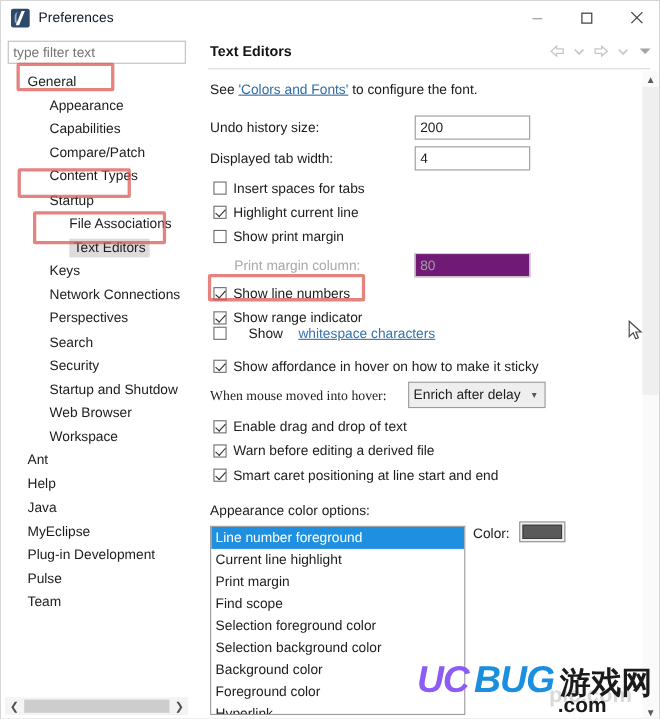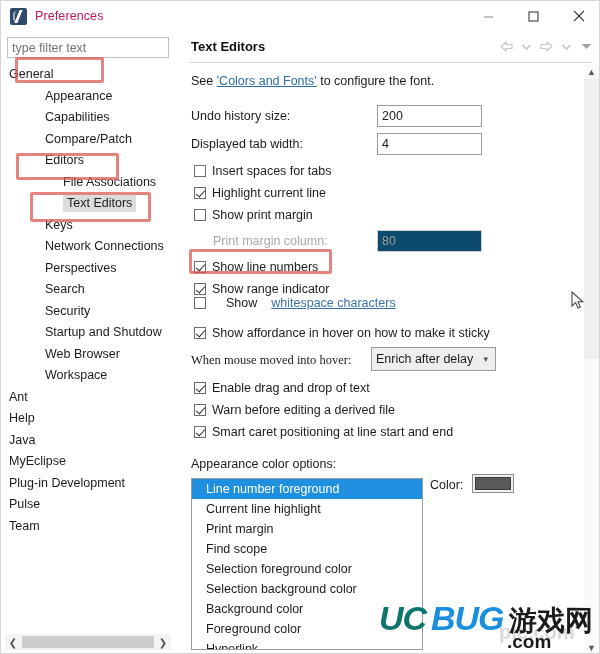--- a/index.html
+++ b/index.html
@@ -46,21 +46,21 @@
     content: "";
     position: absolute;
     left: 3px; top: 3px;
     width: 11px; height: 11px;
     border-left: 2px solid #ffffff;
     border-radius: 4px 0 0 4px;
     opacity: .55;
   }
   .title-text {
     font-size: 12.5px;
-    color: #be185d;
+    color: #0f172a;
     letter-spacing: .1px;
   }
   .win-controls {
     position: absolute; right: 0; top: 0;
     height: 30px; display: flex;
   }
   .win-btn {
     width: 45px; height: 30px;
     display: flex; align-items: center; justify-content: center;
     color: #4a4a4a;
@@ -98,21 +98,21 @@
     overflow: hidden;
   }
   .tree-item {
     height: 21.5px;
     line-height: 21.5px;
     font-size: 12.5px;
     color: #1c1c1c;
     white-space: nowrap;
     position: relative;
   }
-  .tree-item.lvl0 { padding-left: 8px; }
+  .tree-item.lvl0 { padding-left: 24px; }
   .tree-item.lvl1 { padding-left: 44px; }
   .tree-item.lvl2 { padding-left: 62px; }
   .tree-item .lbl-sel {
     background: #dcdcdc;
     padding: 1px 4px 2px 4px;
   }
   .tree-hscroll {
     position: absolute; left: 4px; bottom: 5px;
     width: 166px; height: 16px;
     background: #f4f4f4;
@@ -192,21 +192,21 @@
     border: 1px solid #9a9a9a;
     background: #ffffff;
     font-size: 12.5px;
     color: #1c1c1c;
     padding: 0 4px;
     font-family: "Liberation Sans", sans-serif;
     outline: none;
   }
   .txtinput.disabled {
     border: 1px solid #cfcfcf;
-    background: #0c4a6e;
+    background: #701a75;
     color: #9d9d9d;
   }
 
   .cb-row {
     position: absolute;
     display: flex; align-items: center;
     font-size: 12.5px; color: #1c1c1c;
     white-space: nowrap;
   }
   .cbox {
@@ -245,21 +245,21 @@
 
   .listbox {
     position: absolute;
     border: 1px solid #9a9a9a;
     background: #ffffff;
     overflow: hidden;
   }
   .listbox .li {
     height: 20px; line-height: 20px;
     font-size: 12.5px; color: #1c1c1c;
-    padding-left: 14px;
+    padding-left: 4px;
     white-space: nowrap;
   }
   .listbox .li.sel {
     background: #1f90e0;
     color: #ffffff;
   }
   .color-swatch {
     position: absolute;
     width: 42px; height: 19px;
     border: 1px solid #8d8d8d;
@@ -283,21 +283,21 @@
   
   .watermark {
     position: absolute;
     left: 378px; top: 596px;
     width: 220px; height: 58px;
     pointer-events: none;
   }
   .wm-uc {
     position: absolute; left: 0; top: 2px;
     font-size: 34px; font-weight: bold; font-style: italic;
-    color: #0f766e;
+    color: #8b5cf6;
     font-family: "Liberation Sans", sans-serif;
     letter-spacing: -1px;
   }
   .wm-bug {
     position: absolute; left: 52px; top: 2px;
     font-size: 34px; font-weight: bold; font-style: italic;
     color: #1a8fe0;
     font-family: "Liberation Sans", sans-serif;
     letter-spacing: -1px;
   }
@@ -358,21 +358,22 @@
   <div class="body-area">
 
     <div class="left-pane">
       <input class="filter-box" placeholder="type filter text" style="">
 
       <div class="tree">
         <div class="tree-item lvl0"><span>General</span></div>
         <div class="tree-item lvl1"><span>Appearance</span></div>
         <div class="tree-item lvl1"><span>Capabilities</span></div>
         <div class="tree-item lvl1"><span>Compare/Patch</span></div>
-        <div class="tree-item lvl1"><span>Editors</span></div>
+        <div class="tree-item lvl1"><span>Content Types</span></div>
+        <div class="tree-item lvl1"><span>Startup</span></div>
         <div class="tree-item lvl2"><span>File Associations</span></div>
         <div class="tree-item lvl2"><span class="lbl-sel">Text Editors</span></div>
         <div class="tree-item lvl1"><span>Keys</span></div>
         <div class="tree-item lvl1"><span>Network Connections</span></div>
         <div class="tree-item lvl1"><span>Perspectives</span></div>
         <div class="tree-item lvl1"><span>Search</span></div>
         <div class="tree-item lvl1"><span>Security</span></div>
         <div class="tree-item lvl1"><span>Startup and Shutdow</span></div>
         <div class="tree-item lvl1"><span>Web Browser</span></div>
         <div class="tree-item lvl1"><span>Workspace</span></div>

